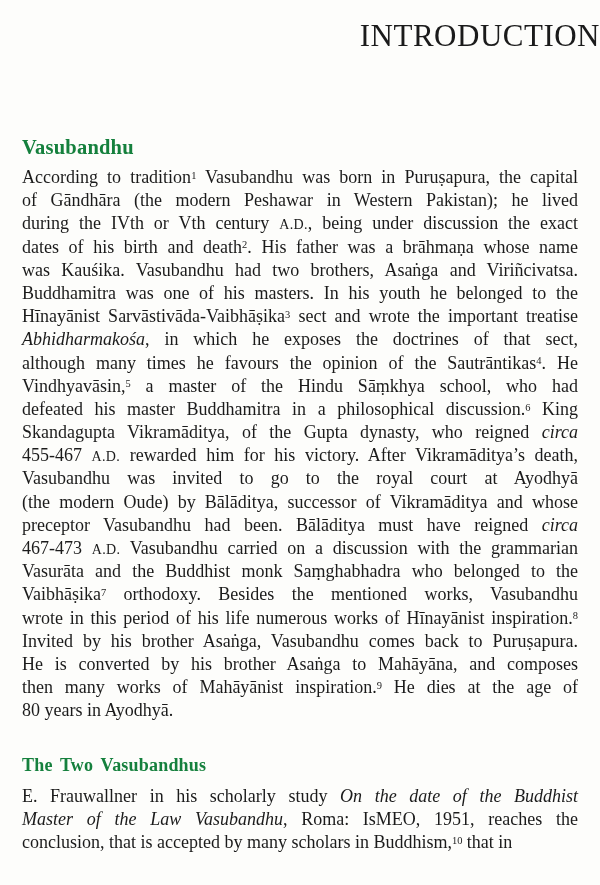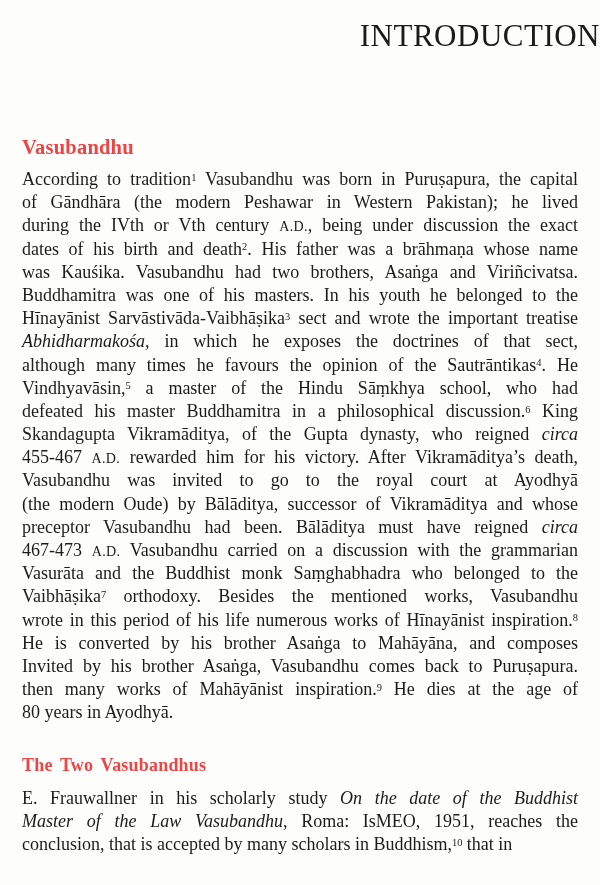--- a/index.html
+++ b/index.html
@@ -25,39 +25,39 @@
     text-align: right;
     font-size: 31px;
     font-weight: normal;
     letter-spacing: 0.5px;
   }
   .section-heading {
     position: absolute;
     left: 22px;
     margin: 0;
     font-weight: bold;
-    color: #ef4444;
+    color: #15803d;
   }
   .heading-1 {
     top: 136px;
     font-size: 20.5px;
     letter-spacing: 0.2px;
   }
   .heading-2 {
     top: 755px;
     font-size: 18px;
     word-spacing: 3px;
     letter-spacing: 0.2px;
   }
   .body-block {
     position: absolute;
     left: 22px;
     width: 556px;
     font-size: 18px;
-    line-height: 29px;
+    line-height: 24px;
   }
   .body-1 { top: 165px; }
   .body-2 { top: 784px; }
   .line {
     text-align: justify;
     text-align-last: justify;
     text-justify: inter-word;
     white-space: nowrap;
     height: 23.2px;
   }
@@ -101,22 +101,22 @@
       <div class="line"><span>defeated his master Buddhamitra in a philosophical discussion.</span><span class="sup">6</span><span> King</span></div>
       <div class="line"><span>Skandagupta Vikramāditya, of the Gupta dynasty, who reigned </span><span class="i">circa</span></div>
       <div class="line"><span>455-467 </span><span class="sc">A.D.</span><span> rewarded him for his victory. After Vikramāditya’s death,</span></div>
       <div class="line"><span>Vasubandhu was invited to go to the royal court at Ayodhyā</span></div>
       <div class="line"><span>(the modern Oude) by Bālāditya, successor of Vikramāditya and whose</span></div>
       <div class="line"><span>preceptor Vasubandhu had been. Bālāditya must have reigned </span><span class="i">circa</span></div>
       <div class="line"><span>467-473 </span><span class="sc">A.D.</span><span> Vasubandhu carried on a discussion with the grammarian</span></div>
       <div class="line"><span>Vasurāta and the Buddhist monk Saṃghabhadra who belonged to the</span></div>
       <div class="line"><span>Vaibhāṣika</span><span class="sup">7</span><span> orthodoxy. Besides the mentioned works, Vasubandhu</span></div>
       <div class="line"><span>wrote in this period of his life numerous works of Hīnayānist inspiration.</span><span class="sup">8</span></div>
+      <div class="line"><span>Invited by his brother Asaṅga, Vasubandhu comes back to Puruṣapura.</span></div>
       <div class="line"><span>He is converted by his brother Asaṅga to Mahāyāna, and composes</span></div>
-      <div class="line"><span>Invited by his brother Asaṅga, Vasubandhu comes back to Puruṣapura.</span></div>
       <div class="line"><span>then many works of Mahāyānist inspiration.</span><span class="sup">9</span><span> He dies at the age of</span></div>
       <div class="line last"><span>80 years in Ayodhyā.</span></div>
     </div>
 
   <h2 class="section-heading heading-2">The Two Vasubandhus</h2>
 
   <div class="body-block body-2">
       <div class="line"><span>E. Frauwallner in his scholarly study </span><span class="i">On the date of the Buddhist</span></div>
       <div class="line"><span class="i">Master of the Law Vasubandhu</span><span>, Roma: IsMEO, 1951, reaches the</span></div>
       <div class="line last"><span>conclusion, that is accepted by many scholars in Buddhism,</span><span class="sup">10</span><span> that in</span></div>

